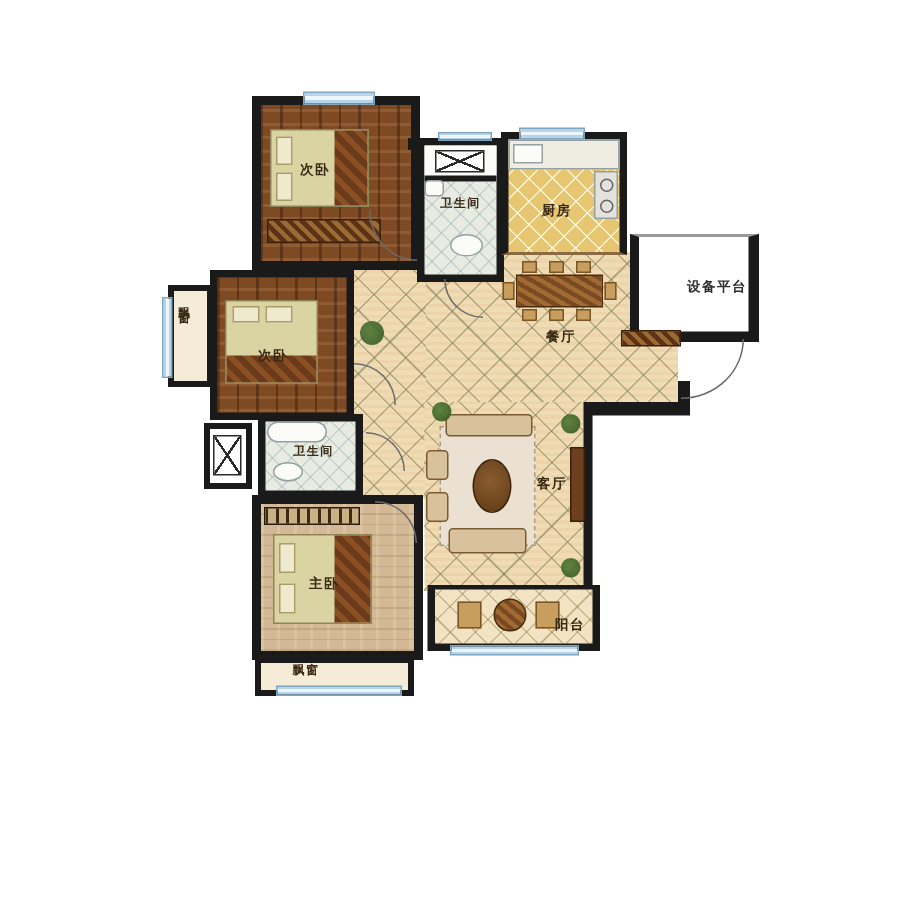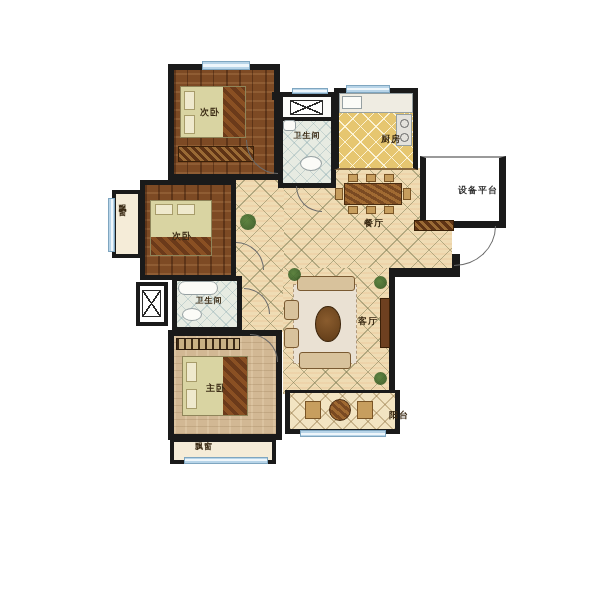--- a/index.html
+++ b/index.html
@@ -1,17 +1,17 @@
 <!DOCTYPE html>
 <html><head>
 <meta charset="utf-8">
 <style>
   html,body{margin:0;padding:0;background:#ffffff;}
   #stage{position:relative;width:600px;height:492px;background:#ffffff;overflow:hidden;
-         font-family:Liberation Mono, monospace;}
+         font-family:Liberation Serif, serif;}
   .abs{position:absolute;box-sizing:border-box;}
   .room{position:absolute;box-sizing:border-box;border:5px solid #1a1a1a;}
   
   .wood{background-color:#7d4a24;
     background-image:repeating-linear-gradient(90deg,rgba(40,16,4,.38) 0 1.5px,transparent 1.5px 13px),
                      repeating-linear-gradient(0deg,rgba(255,205,145,.14) 0 2px,transparent 2px 9px);}
   .tile{background-color:#efdcb4;
     background-image:repeating-linear-gradient(45deg,rgba(122,122,82,.5) 0 1px,transparent 1px 15px),
                      repeating-linear-gradient(-45deg,rgba(122,122,82,.5) 0 1px,transparent 1px 15px),
                      repeating-linear-gradient(0deg,rgba(228,162,110,.15) 0 2px,transparent 2px 5px);}
@@ -160,23 +160,23 @@
   <div class="plant" style="left:240px;top:214px;width:16px;height:16px;"></div>
   <div class="plant" style="left:288px;top:268px;width:13px;height:13px;"></div>
   <div class="plant" style="left:374px;top:276px;width:13px;height:13px;"></div>
   <div class="plant" style="left:374px;top:372px;width:13px;height:13px;"></div>
 
   <span class="lbl" style="left:188px;top:108px;width:44px;">次卧</span>
   <span class="lbl" style="left:158px;top:232px;width:48px;">次卧</span>
   <span class="lbl" style="left:194px;top:384px;width:44px;">主卧</span>
   <span class="lbl" style="left:280px;top:131px;width:54px;font-size:8px;">卫生间</span>
   <span class="lbl" style="left:180px;top:296px;width:58px;font-size:8px;">卫生间</span>
-  <span class="lbl" style="left:366px;top:135px;width:50px;">厨房</span>
+  <span class="lbl" style="left:346px;top:135px;width:50px;">厨房</span>
   <span class="lbl" style="left:344px;top:219px;width:60px;">餐厅</span>
   <span class="lbl" style="left:340px;top:317px;width:56px;">客厅</span>
-  <span class="lbl" style="left:379px;top:411px;width:40px;">阳台</span>
+  <span class="lbl" style="left:360px;top:411px;width:40px;">阳台</span>
   <span class="lbl" style="left:428px;top:186px;width:70px;color:#2e2e2e;text-align:right;">设备平台</span>
   <span class="lbl" style="left:117px;top:198px;writing-mode:vertical-rl;font-size:8px;letter-spacing:2px;">飘窗</span>
   <span class="lbl" style="left:184px;top:442px;width:40px;font-size:8px;">飘窗</span>
 
 
 
 </div>
 
 </body></html>

